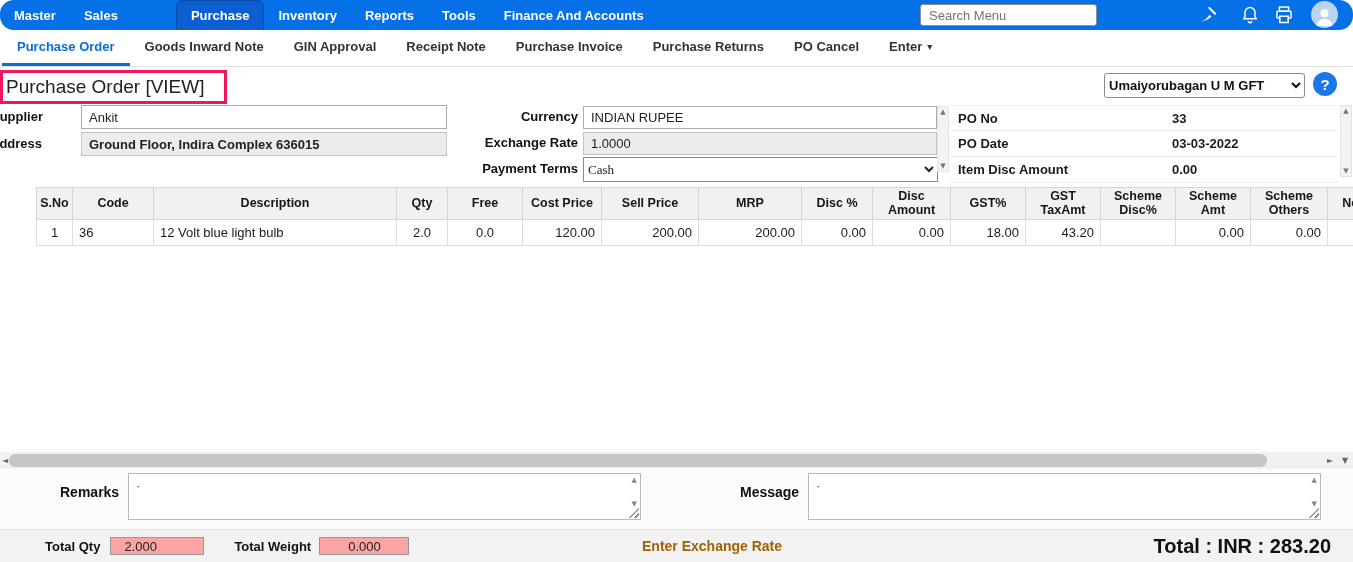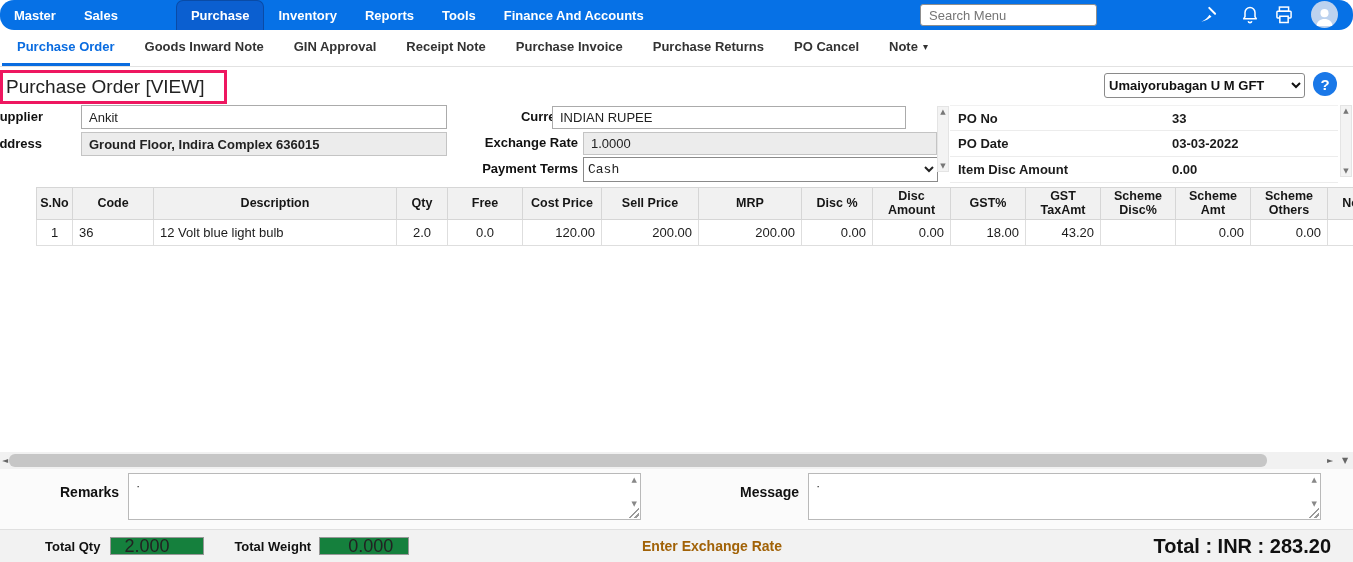--- a/index.html
+++ b/index.html
@@ -28,23 +28,23 @@
 
   
   .flabel { position:absolute; font-weight:bold; color:#111; white-space:nowrap; }
   .finput { position:absolute; height:24px; border:1px solid #ababab; background:#fff; padding:0 7px; font-family:inherit; font-size:13px; color:#222; }
   .finput.gray { background:#ececec; border-color:#c4c4c4; }
   .lbl-supplier{ top:109px; left:-9px; } .inp-supplier{ top:105px; left:81px; width:366px; }
   .lbl-address{ top:136px; left:-10px; } .inp-address{ top:132px; left:81px; width:366px; font-weight:bold; }
   .lbl-currency{ top:109px; left:430px; width:148px; text-align:right; }
   .lbl-exchange{ top:135px; left:430px; width:148px; text-align:right; }
   .lbl-payment{ top:161px; left:430px; width:148px; text-align:right; }
-  .inp-currency{ top:106px; left:552px; width:354px; height:23px; }
+  .inp-currency{ top:106px; left:583px; width:354px; height:23px; }
   .inp-exchange{ top:132px; left:583px; width:354px; height:23px; }
-  .sel-payment{ position:absolute; top:157px; left:583px; width:355px; height:25px; font-family:Liberation Mono, monospace; font-size:13px; border:1px solid #8a8a8a; background:#fff; color:#222; }
+  .sel-payment{ position:absolute; top:157px; left:583px; width:355px; height:25px; font-family:Liberation Serif, serif; font-size:13px; border:1px solid #8a8a8a; background:#fff; color:#222; }
 
   .vscroll { position:absolute; width:12px; background:#f3f3f3; border:1px solid #e4e4e4; }
   .vs-mid { left:937px; top:106px; height:66px; }
   .vs-right { left:1340px; top:105px; height:72px; }
   .vscroll .up, .vscroll .down { position:absolute; left:0; width:100%; font-family:"DejaVu Sans", sans-serif; font-size:7px; color:#777; text-align:center; cursor:pointer; }
   .vscroll .up{ top:1px; } .vscroll .down{ bottom:1px; }
 
   .po-grid { position:absolute; left:950px; top:105px; width:388px; }
   .po-row { display:flex; height:26px; align-items:center; border-bottom:1px solid #ececec; }
   .po-row:first-child{ border-top:1px solid #f1f1f1; }
@@ -76,21 +76,21 @@
   .note-box .up, .note-box .down { position:absolute; right:4px; font-family:"DejaVu Sans", sans-serif; font-size:7px; color:#888; cursor:pointer; }
   .note-box .up{ top:3px; } .note-box .down{ bottom:12px; }
   .grip { position:absolute; right:2px; bottom:2px; width:11px; height:11px;
           background:repeating-linear-gradient(135deg,#9a9a9a 0 1.5px,transparent 1.5px 4px);
           clip-path:polygon(100% 0,100% 100%,0 100%); cursor:nwse-resize; }
 
   
   .bottombar { position:absolute; top:529px; left:0; width:1353px; height:33px; background:#f2f2f2; border-top:1px solid #e0e0e0; display:flex; align-items:center; }
   .bb-lbl { font-weight:bold; color:#111; }
   .tq-lbl{ margin-left:45px; } .tw-lbl{ margin-left:30px; }
-  .bb-input { margin-left:10px; width:94px; height:18px; border:1px solid #979797; background:#15803d; font-family:inherit; font-size:18px; padding-left:13px; color:#222; }
+  .bb-input { margin-left:10px; width:94px; height:18px; border:1px solid #979797; background:#fca5a5; font-family:inherit; font-size:13px; padding-left:13px; color:#222; }
   .tw-input{ margin-left:8px; width:90px;padding-left:28px; }
   .center-hint { position:absolute; left:642px; top:8px; font-weight:bold; font-size:14px; color:#a16207; }
   .grand-total { position:absolute; right:22px; top:5px; font-weight:bold; font-size:20px; color:#111; }
 </style>
 </head>
 <body>
 
 <div class="topnav">
   <div class="nav-item">Master</div>
   <div class="nav-item">Sales</div>
@@ -145,21 +145,21 @@
   <div class="tab">
       <span>Purchase Invoice</span>
     </div>
   <div class="tab">
       <span>Purchase Returns</span>
     </div>
   <div class="tab">
       <span>PO Cancel</span>
     </div>
   <div class="tab">
-      <span>Note</span>
+      <span>Enter</span>
       <span class="caret">▾</span>
     </div>
 </div>
 
 <div class="titlebox">
   <span>Purchase Order [VIEW]</span>
 </div>
 <select class="company-select">
   <option>Umaiyorubagan U M GFT</option>
 </select>

